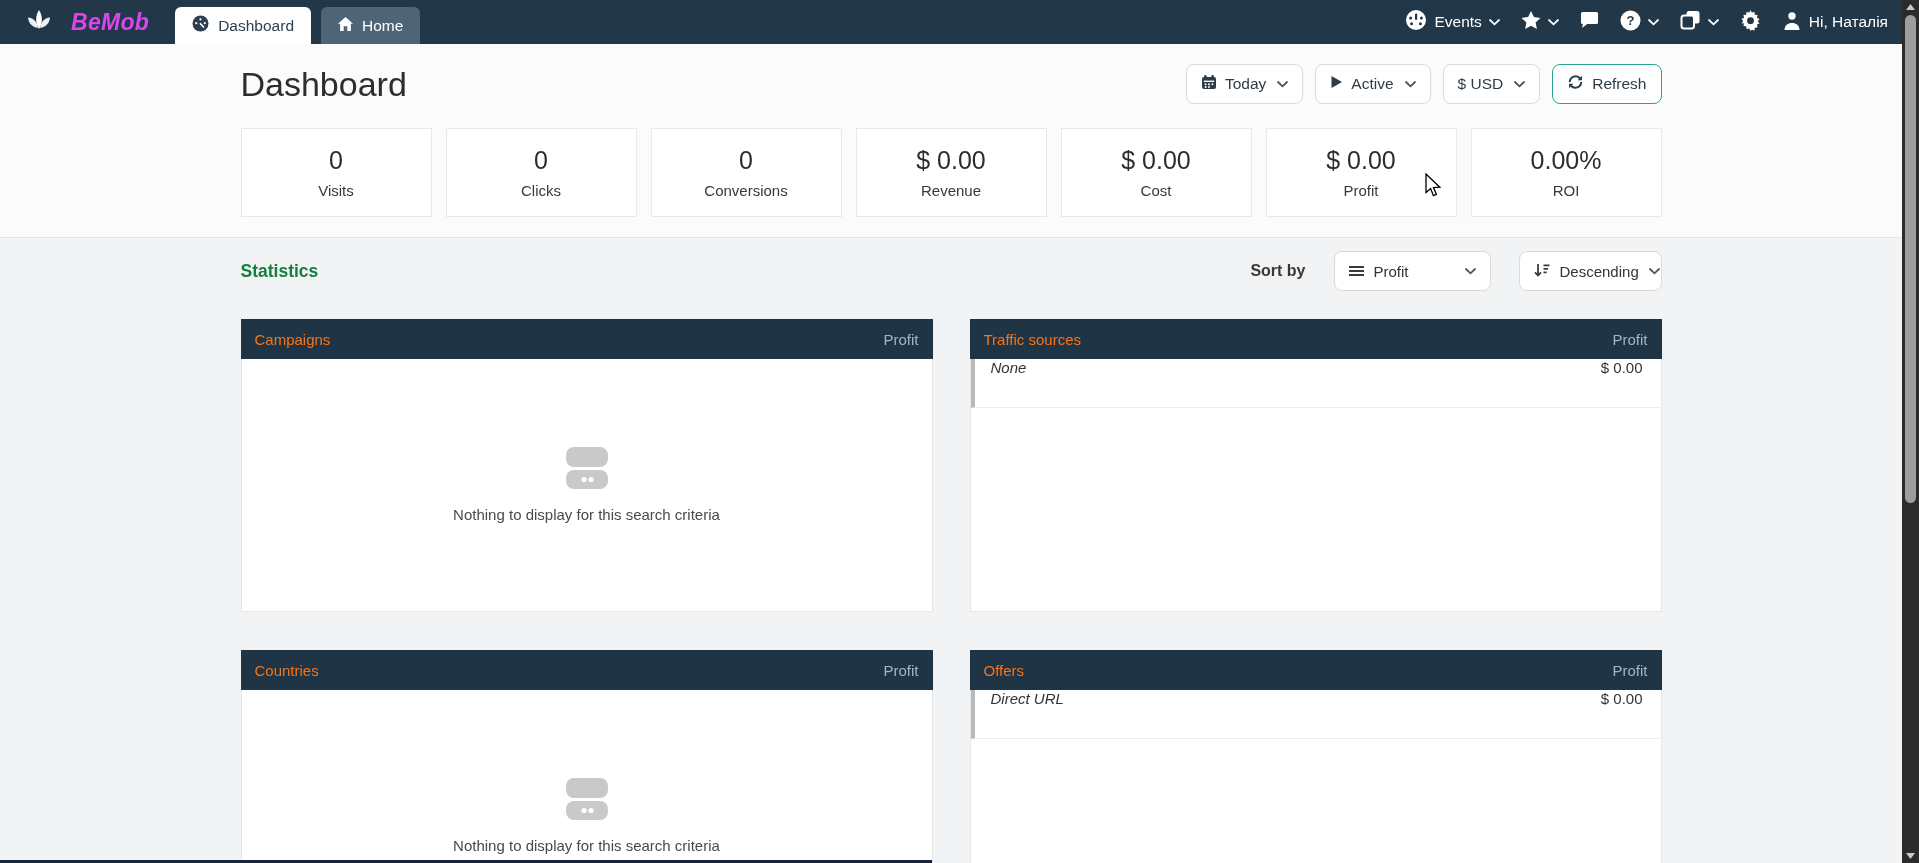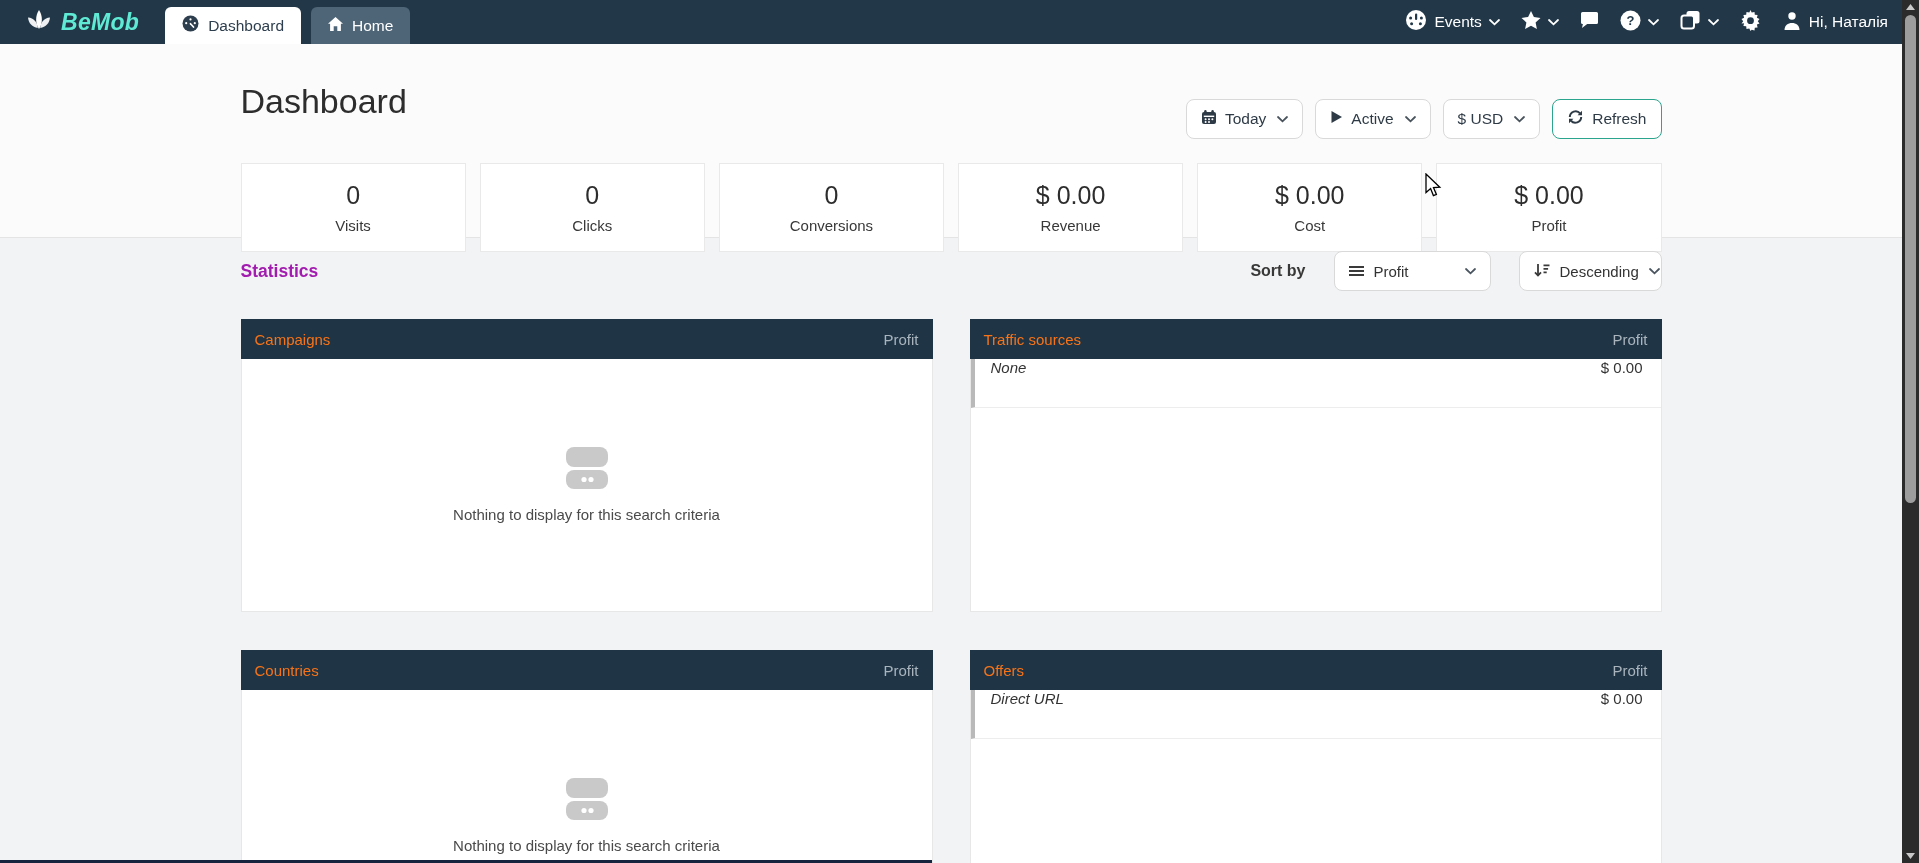--- a/index.html
+++ b/index.html
@@ -11,54 +11,54 @@
   }
   :root {
     --navbar-bg:#223849; --home-tab-bg:#4e6577; --panel-header-bg:#1f3546;
     --accent-teal:#2ba58e; --page-bg:#fbfbfb; --section-bg:#f2f3f4;
     --empty-icon-gray:#c9c9c9; --row-accent-gray:#b9b9b9;
   }
   .app { position:absolute; left:0; top:0; right:17px; height:863px; overflow:hidden; }
 
   
   .navbar { height:44px; background:var(--navbar-bg); display:flex; align-items:center; }
-  .logo { margin-left:27px; display:flex; align-items:center; gap:10px; color:#5eead4;
+  .logo { margin-left:27px; display:flex; align-items:center; gap:20px; color:#d946ef;
           font-size:23px; font-weight:bold; font-style:italic; letter-spacing:.3px; cursor:pointer; }
   .tabs { display:flex; gap:10px; margin-left:26px; align-self:flex-end; }
   .tab { height:37px; display:flex; align-items:center; gap:9px; padding:0 17px;
          border-radius:6px 6px 0 0; font-size:15.5px; cursor:pointer; white-space:nowrap; }
   .tab.active { background:#fff; color:#2d3e4e; }
   .tab.home { background:var(--home-tab-bg); color:#fff; }
   .nav-right { margin-left:auto; display:flex; align-items:center; gap:21px;
                padding-right:14px; color:#fff; font-size:15.5px; }
   .nav-item { display:flex; align-items:center; gap:7px; cursor:pointer; white-space:nowrap; }
   .chev { color:inherit; flex:none; }
 
   
   main { height:819px; overflow:hidden; background:var(--section-bg); }
   .container { width:1421px; margin:0 auto; }
   .top-section { background:var(--page-bg); border-bottom:1px solid #e4e4e4; height:194px; }
   .head-row { display:flex; justify-content:space-between; align-items:center; padding-top:20px; }
   h1 { font-size:34px; font-weight:400; color:#2d2d2d; margin:0; }
-  .toolbar { display:flex; gap:12px;margin-top:35px; }
+  .toolbar { display:flex; gap:12px; }
   .btn { height:40px; display:flex; align-items:center; gap:8px; padding:0 14px;
          background:#fff; border:1px solid #d9d9d9; border-radius:8px;
          font-size:15.5px; color:#2e3b47; cursor:pointer; }
   .btn .chev { color:#49535c; margin-left:3px; }
   .btn.refresh { border:1.5px solid var(--accent-teal); }
 
   .cards-row { display:flex; gap:14px; margin-top:24px; }
   .card { flex:1; height:89px; background:#fff; border:1px solid #e9e9e9;
           display:flex; flex-direction:column; align-items:center; justify-content:center; gap:7px; }
   .card .value { font-size:25px; color:#2d2d2d; }
   .card .label { font-size:15px; color:#383838; }
 
   
   .stats-bar { display:flex; justify-content:space-between; align-items:center; padding-top:13px; }
-  h2 { font-size:17.5px; color:#a21caf; margin:0; font-weight:bold; }
+  h2 { font-size:17.5px; color:#15803d; margin:0; font-weight:bold; }
   .sort { display:flex; align-items:center; gap:28px; }
   .sort-label { font-weight:bold; font-size:16px; color:#383838; }
   .dropdown { height:40px; background:#fff; border:1px solid #d9d9d9; border-radius:8px;
               display:flex; align-items:center; gap:10px; padding:0 14px;
               font-size:15px; color:#333; cursor:pointer; }
   .dropdown .chev { margin-left:auto; color:#4a5560; }
   .dropdown.field { width:157px; }
   .dropdown.direction { width:143px; }
 
   .panels-grid { display:grid; grid-template-columns:1fr 1fr; column-gap:37px; row-gap:38px; margin-top:28px; }
@@ -296,20 +296,24 @@
           <div class="label">Revenue</div>
         </div>
         <div class="card">
           <div class="value">$ 0.00</div>
           <div class="label">Cost</div>
         </div>
         <div class="card">
           <div class="value">$ 0.00</div>
           <div class="label">Profit</div>
         </div>
+        <div class="card">
+          <div class="value">0.00%</div>
+          <div class="label">ROI</div>
+        </div>
       </div>
     </section>
 
     <section class="stats-section">
       <div class="container stats-bar">
         <h2>Statistics</h2>
         <div class="sort">
           <span class="sort-label">Sort by</span>
           <div class="dropdown field">
             <span>

